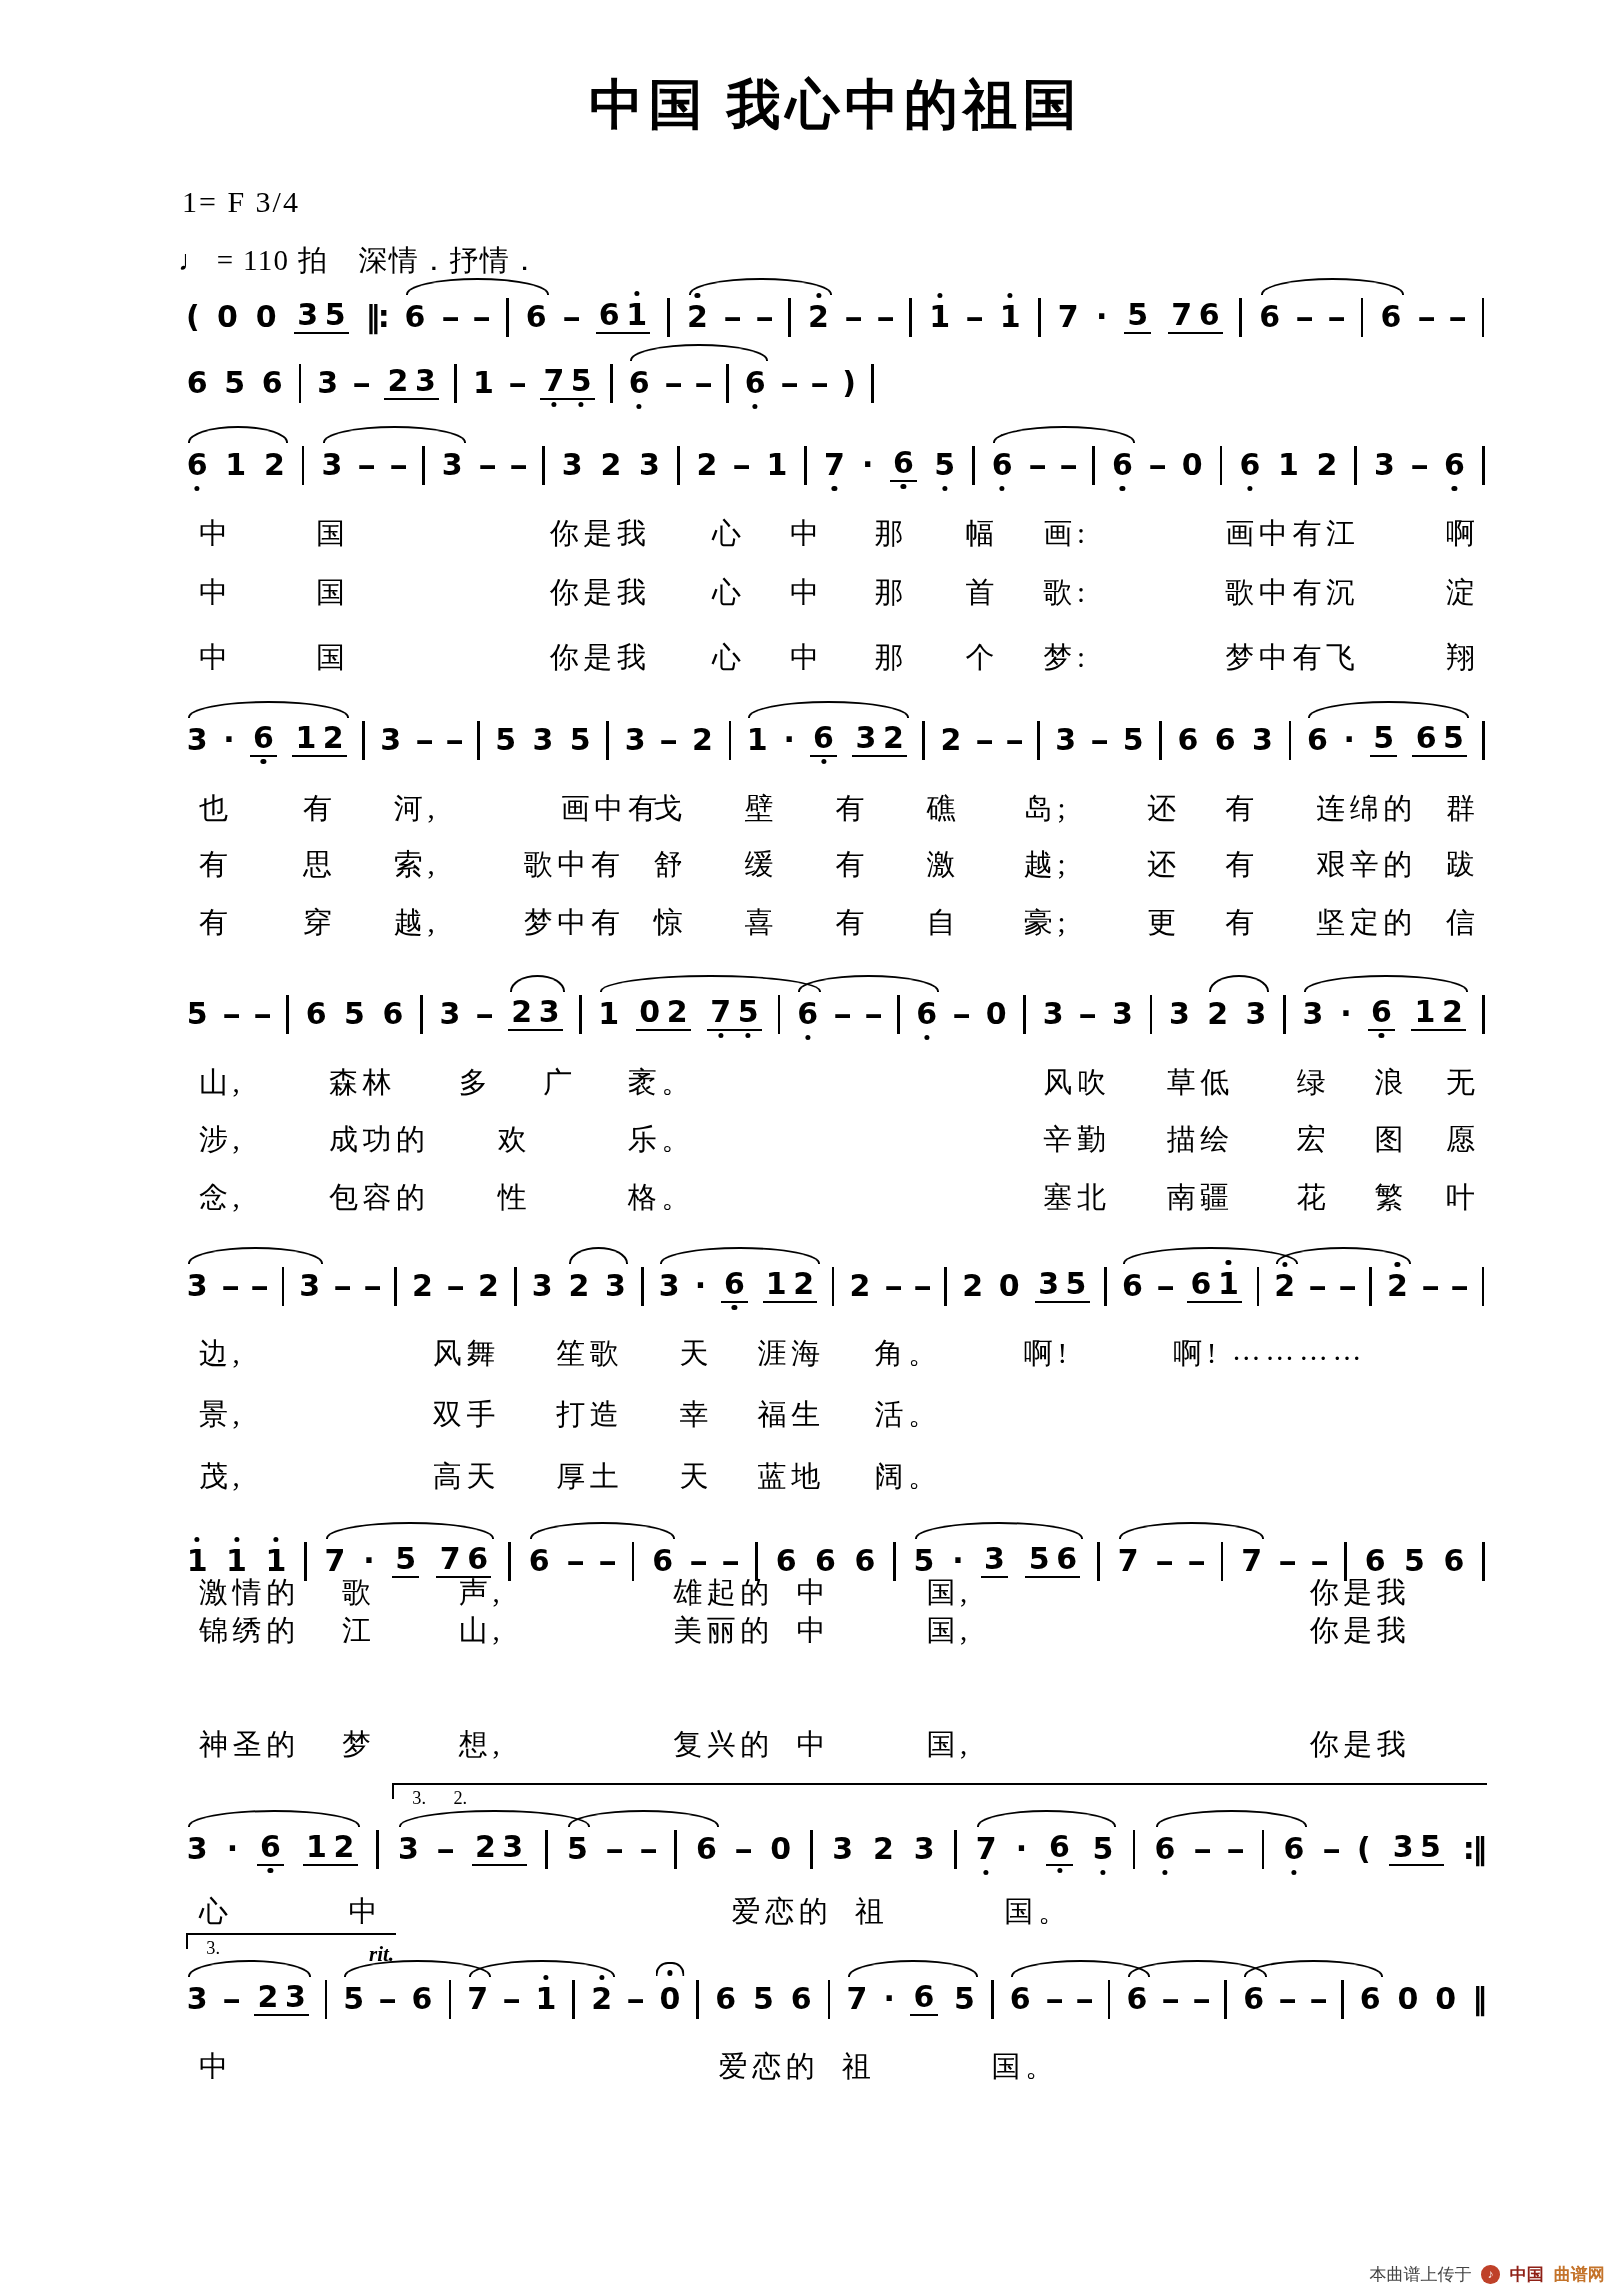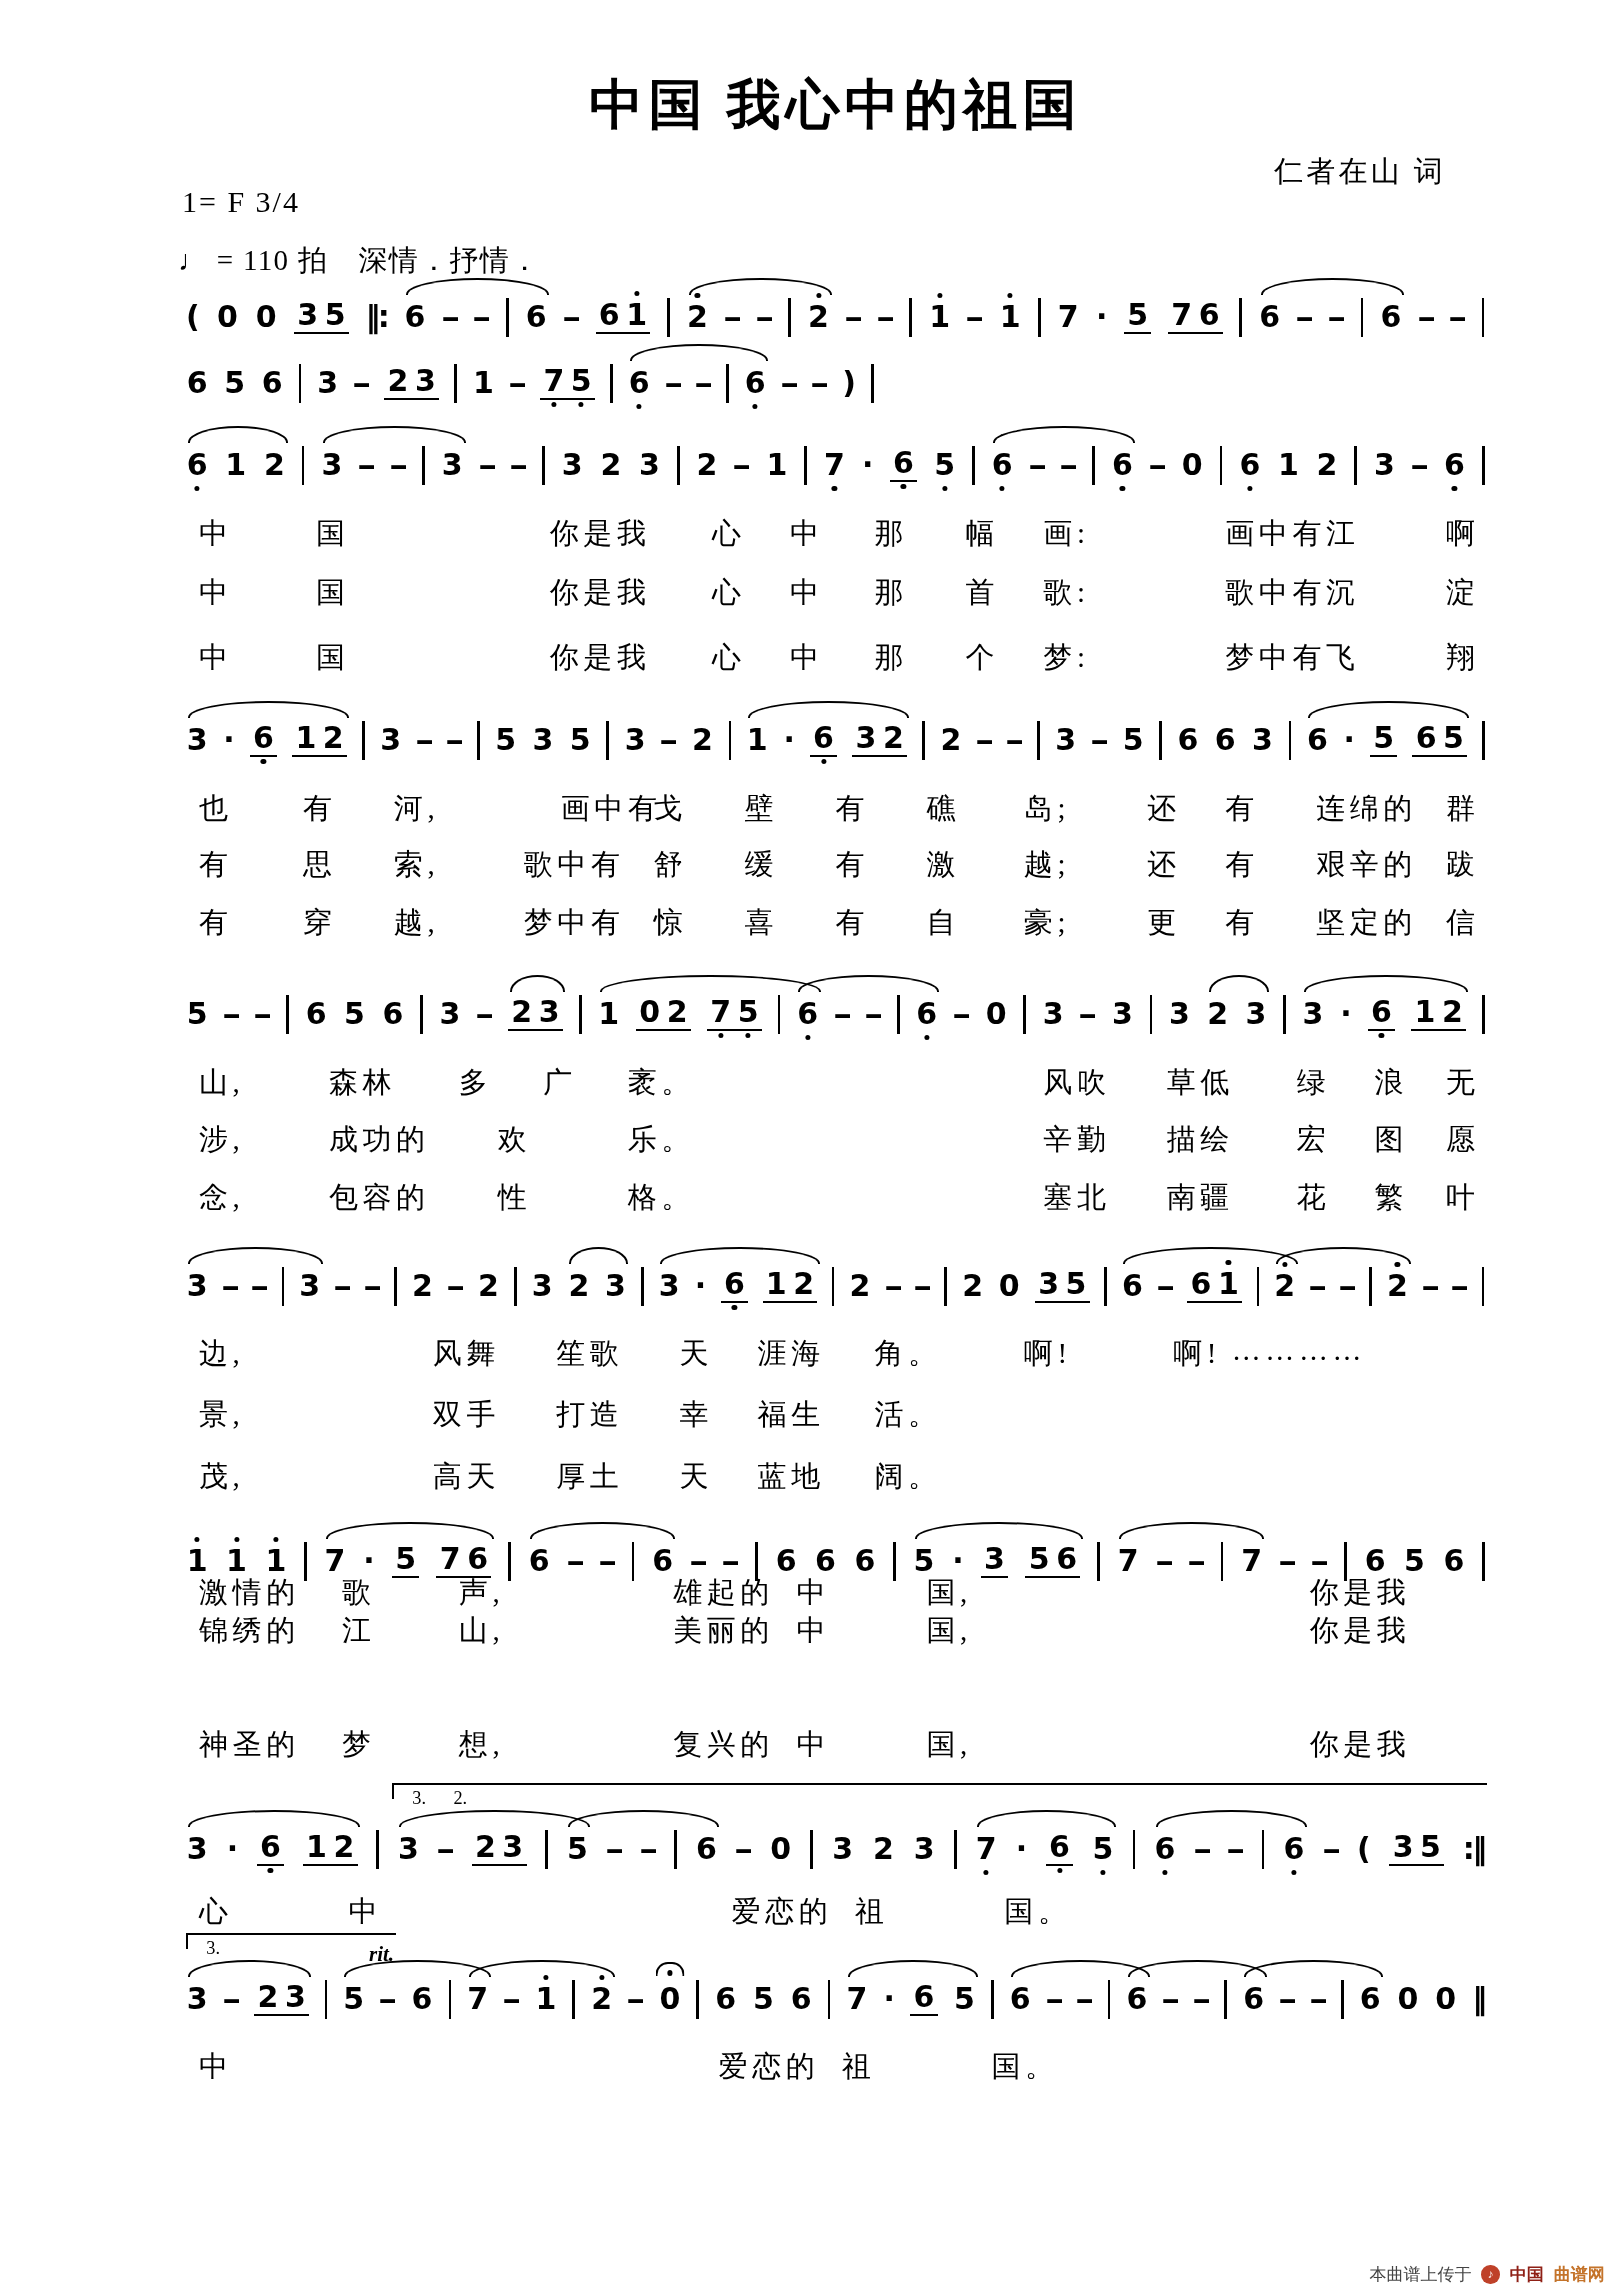--- a/index.html
+++ b/index.html
@@ -54,21 +54,20 @@
   .wm-logo{display:inline-flex;align-items:center;justify-content:center;width:18.3px;height:18.3px;
            border-radius:50%;background:#bf4129;color:#fff;font-size:11.8px;}
   .wm-cn{color:#8f2016;font-weight:bold;}
   .wm-site{color:#c4732a;font-weight:bold;}
 </style>
 </head>
 <body>
 
 <div class="page">
   <div class="title">中国 我心中的祖国</div>
-  <div class="credit c1">仁者在山 词</div>
   <div class="keysig">1= F  3/4</div>
   <div class="tempo">♩ = 110 拍　深情．抒情．</div>
 
   <div id="systems-root">
       <div class="music-row" style="top: 294px; width: 1299px;">
         <span class="tk">(</span>
         <span class="tk n">0</span>
         <span class="tk n">0</span>
         <span class="grp u1">
           <span class="tk n">3</span>

